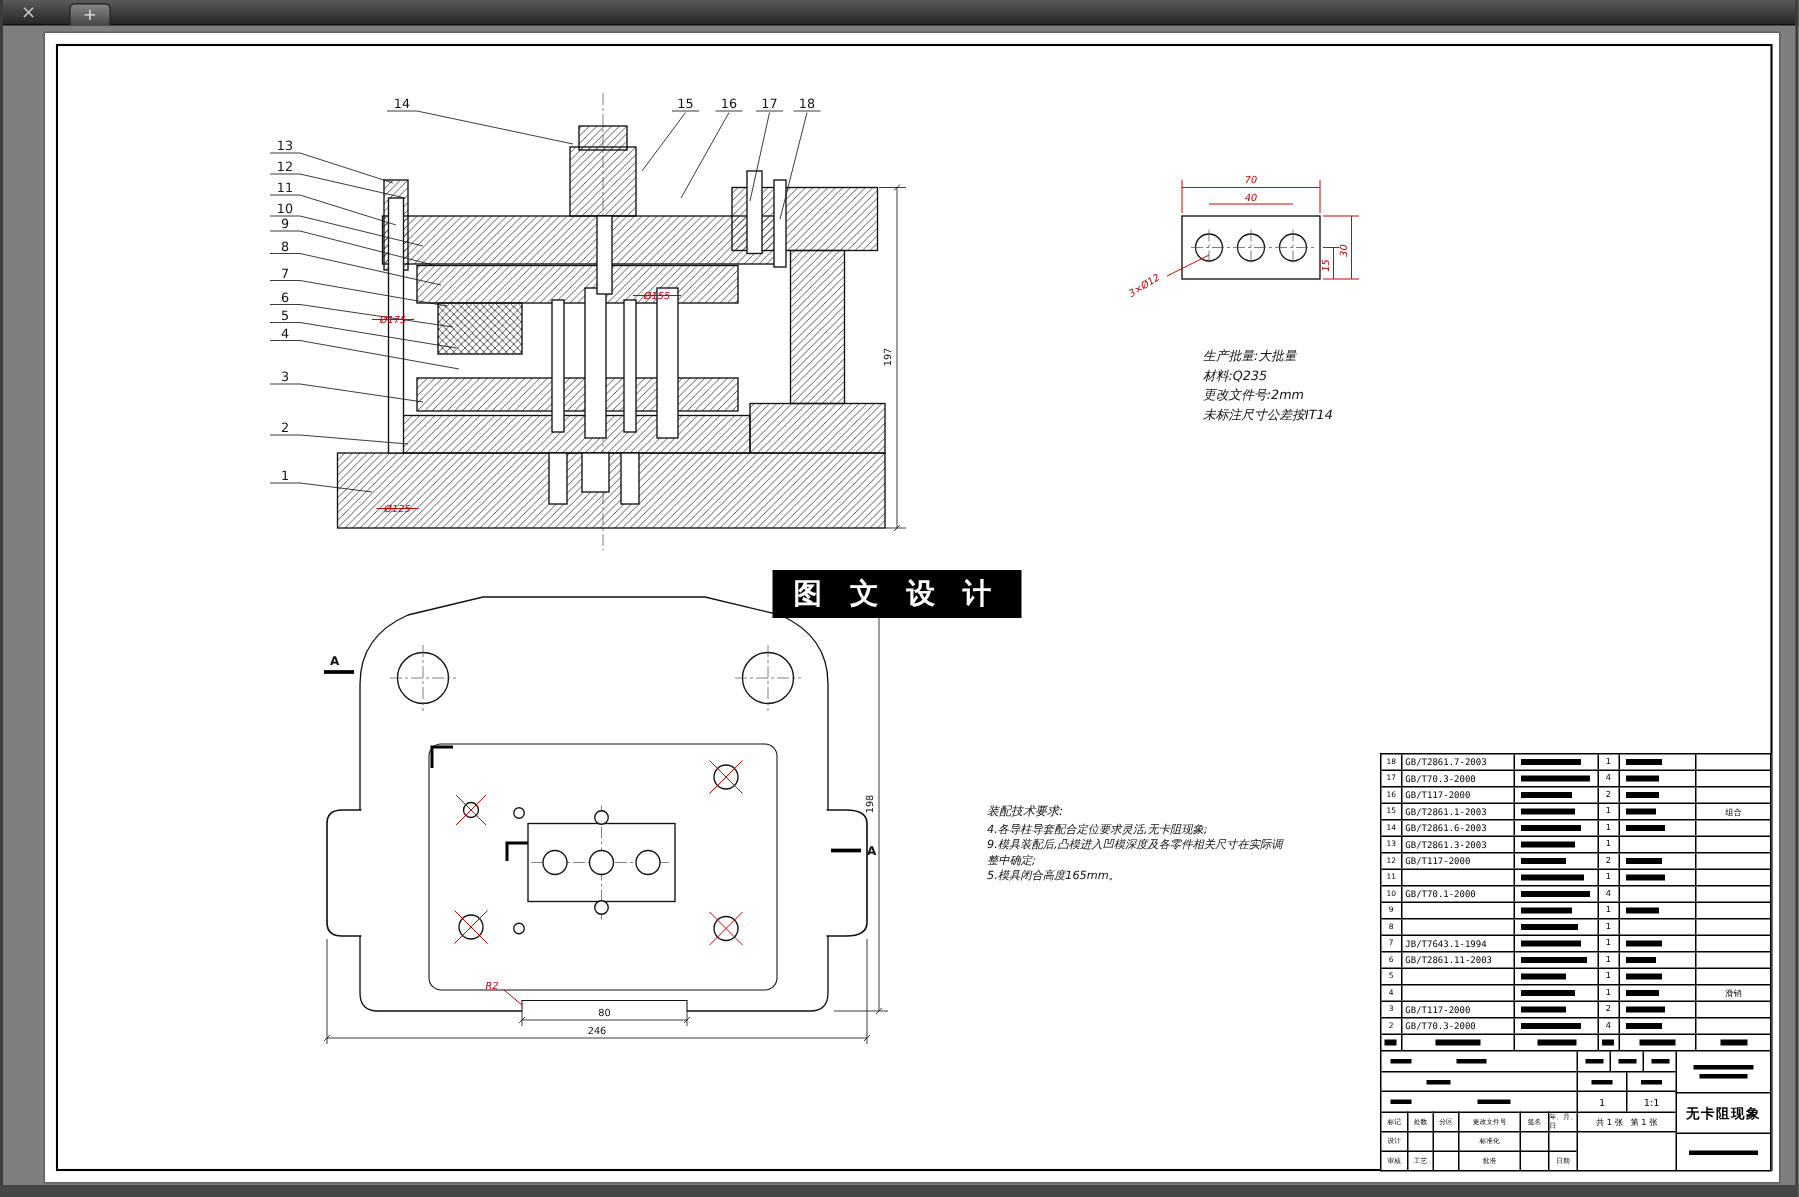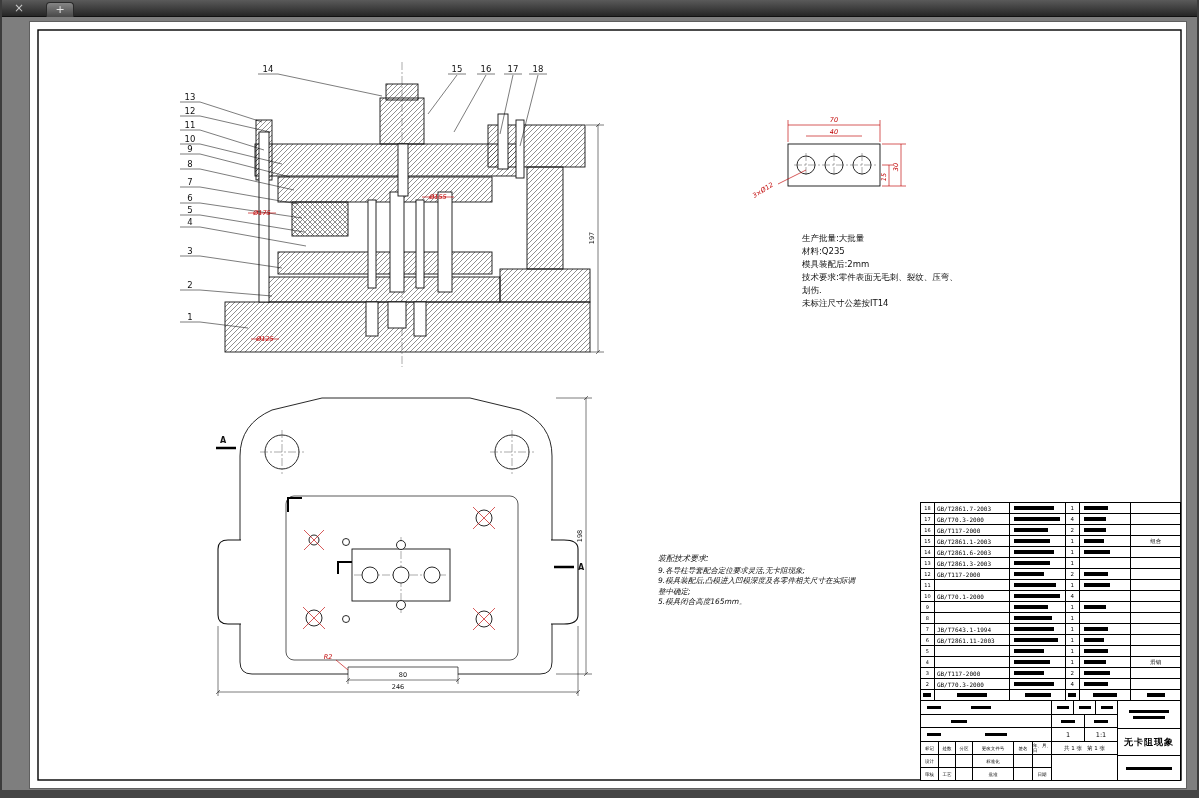--- a/index.html
+++ b/index.html
@@ -31,22 +31,22 @@
   .dimt{font-size:6.5px;fill:#111;}
   .red{stroke:#c00000;stroke-width:0.65;fill:none;}
   .redt{font-size:6.5px;fill:#c00000;font-style:italic;}
   .amark{font-size:8px;font-weight:bold;fill:#111;}
   
   .watermark{position:absolute;left:485px;top:358px;width:166px;height:32px;background:#000;
     color:#fff;font-size:19px;font-weight:bold;letter-spacing:6px;display:flex;
     align-items:center;justify-content:center;z-index:10;}
   
   .matnotes{position:absolute;left:772px;top:210px;width:160px;font-size:8.5px;
-    color:#111;line-height:13px;}
-  .asmnotes{position:absolute;left:628px;top:532px;width:200px;font-size:7.5px;
+    font-style:italic;color:#111;line-height:13px;}
+  .asmnotes{position:absolute;left:628px;top:514px;width:200px;font-size:7.5px;
     font-style:italic;color:#111;line-height:10.5px;}
   .asmnotes .t{font-size:8px;margin-bottom:1px;}
   
   .bom{position:absolute;left:890px;top:480px;width:261px;box-sizing:border-box;
     border:1px solid #000;border-bottom:none;background:#fff;}
   .bom-row{display:flex;height:11px;box-sizing:border-box;border-bottom:1px solid #000;}
   .bc{box-sizing:border-box;border-right:1px solid #000;height:100%;overflow:hidden;
     display:flex;align-items:center;color:#000;}
   .c0{width:14px;justify-content:center;font-size:5px;}
   .c1{width:76px;font-size:6px;padding-left:2px;font-family:"DejaVu Sans Mono",monospace;}
@@ -298,32 +298,32 @@
       <line class="dim" x1="526" y1="376" x2="562" y2="376"></line>
       <line class="dim" x1="526" y1="652" x2="562" y2="652"></line>
       <line class="dim" x1="556" y1="376" x2="556" y2="652"></line>
       <line class="dim" x1="554" y1="378" x2="558" y2="374"></line>
           <line class="dim" x1="554" y1="654" x2="558" y2="650"></line>
       <text class="dimt" transform="rotate(-90 552 514)" x="552" y="514" text-anchor="middle">198</text>
     </g>
   </g>
 </svg>
 
+<div class="watermark">图 文 设 计</div>
 
 <div class="matnotes">
   <div>生产批量:大批量</div>
   <div>材料:Q235</div>
-  <div>模具装配后:2mm</div>
-  <div>技术要求:零件表面无毛刺、裂纹、压弯、划伤.</div>
+  <div>更改文件号:2mm</div>
   <div>未标注尺寸公差按IT14</div>
 </div>
 
 <div class="asmnotes">
   <div class="t">装配技术要求:</div>
-  <div>9.各导柱导套配合定位要求灵活,无卡阻现象;</div>
+  <div>4.各导柱导套配合定位要求灵活,无卡阻现象;</div>
   <div>9.模具装配后,凸模进入凹模深度及各零件相关尺寸在实际调整中确定;</div>
   <div>5.模具闭合高度165mm。</div>
 </div>
 
 <div class="bom">
   <div>
         <div class="bom-row">
           <div class="bc c0">18</div>
           <div class="bc c1">GB/T2861.7-2003</div>
           <div class="bc c2">

